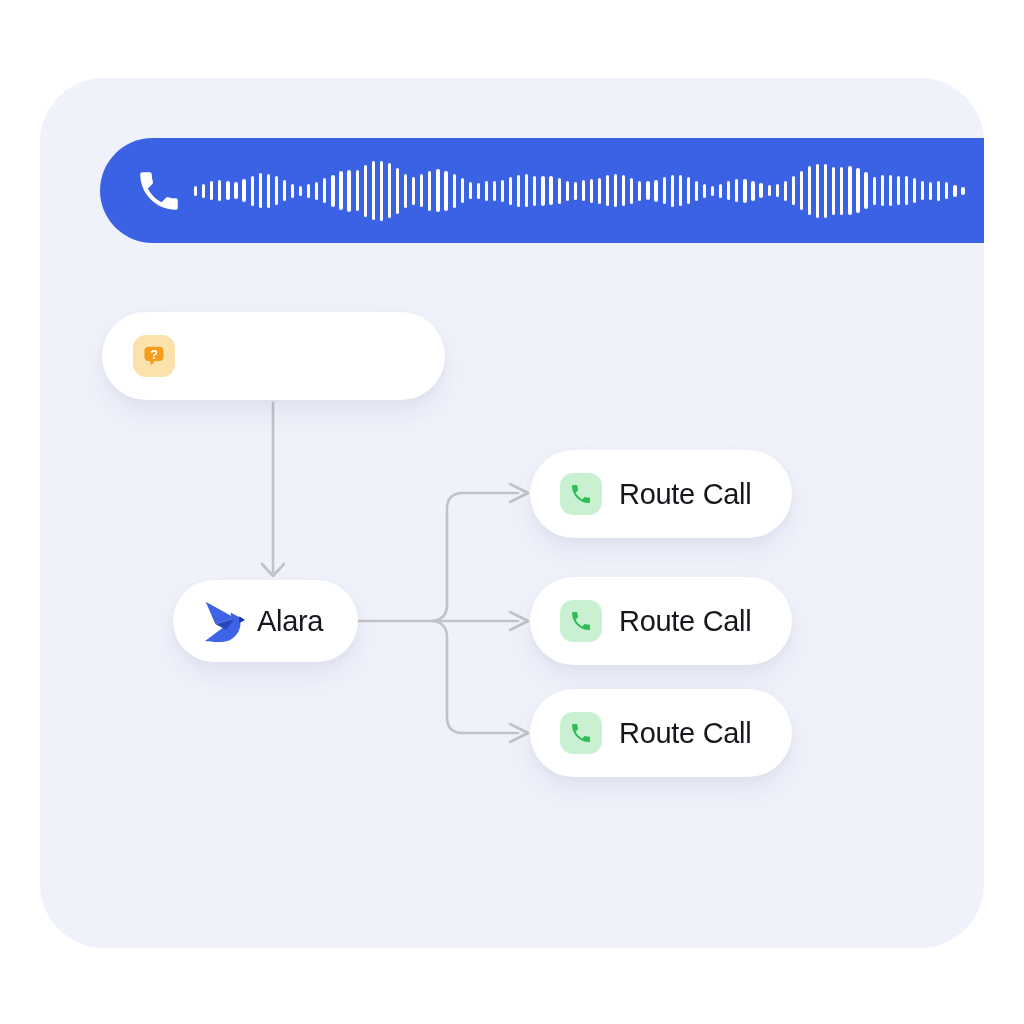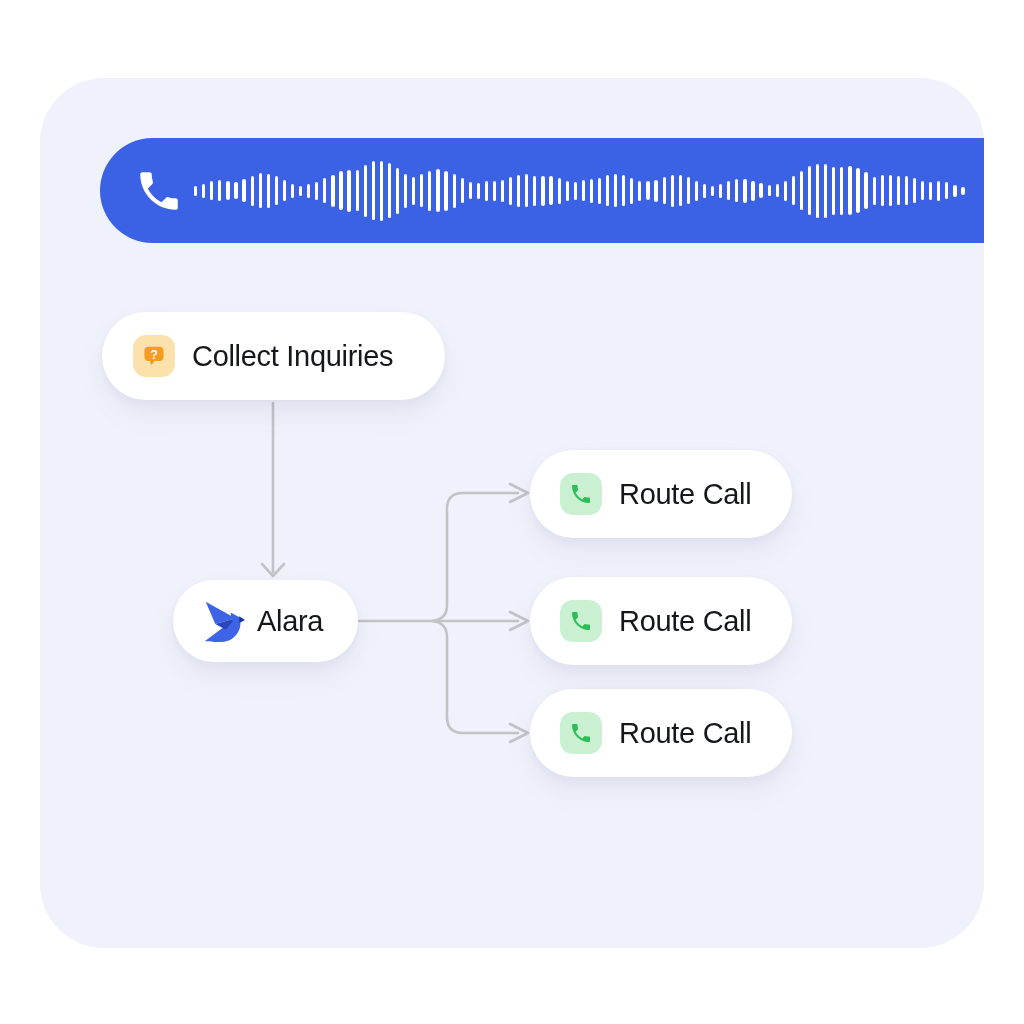--- a/index.html
+++ b/index.html
@@ -161,21 +161,20 @@
     </g>
   </svg>
 
   <div class="node n-collect">
     <span class="icon iconbox">
       <svg width="26" height="26" viewBox="0 0 24 24">
         <path fill="#F79D1E" d="M6.6,3.5h10.8c1.9,0 3.4,1.5 3.4,3.4v6.2c0,1.9 -1.5,3.4 -3.4,3.4h-5l-2.1,3a0.8,0.8 0 0 1 -1.4,-0.2l-0.6,-2.8h-1.7c-1.9,0 -3.4,-1.5 -3.4,-3.4V6.9c0,-1.9 1.5,-3.4 3.4,-3.4z"></path>
         <text x="12" y="14.6" text-anchor="middle" font-family="Liberation Sans, sans-serif" font-size="11.5" font-weight="bold" fill="#ffffff">?</text>
       </svg>
     </span>
-    <span>Collect Inquiries</span>
   </div>
 
   <div class="node n-alara">
     <span class="icon">
       <svg width="46" height="46" viewBox="0 0 48 48">
         <path fill="#3D63E7" d="M6,45 L38,21 L43,24 C44.5,31 40,40 32,44 C26,46.5 17,46.5 12,45 Z"></path>
         <polygon fill="#3D63E7" points="7,4 38,21 17,27"></polygon>
         <polygon fill="#2946BE" points="17,27 38,21 28,33"></polygon>
         <polygon fill="#3D63E7" points="33,15 44,21 40,27 34,23"></polygon>
         <polygon fill="#18339F" points="42,19 48,23 42,26"></polygon>

